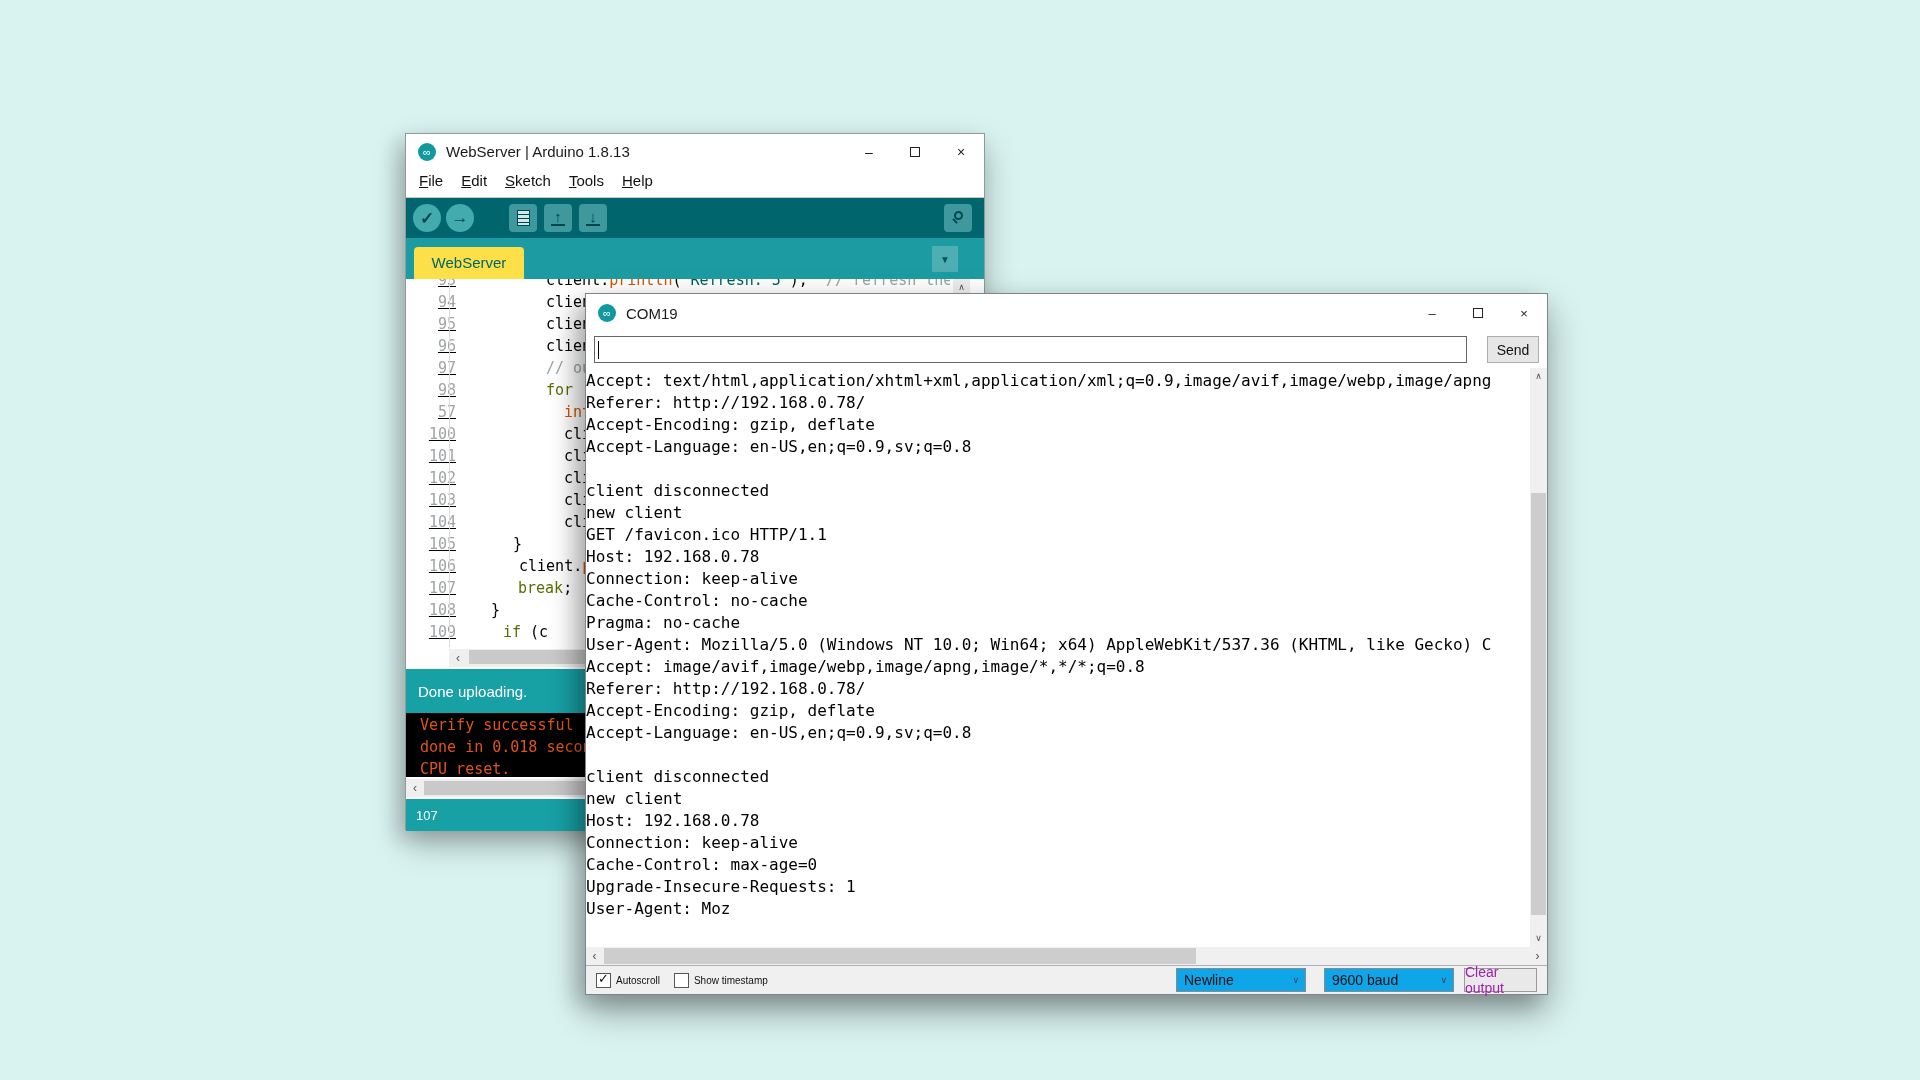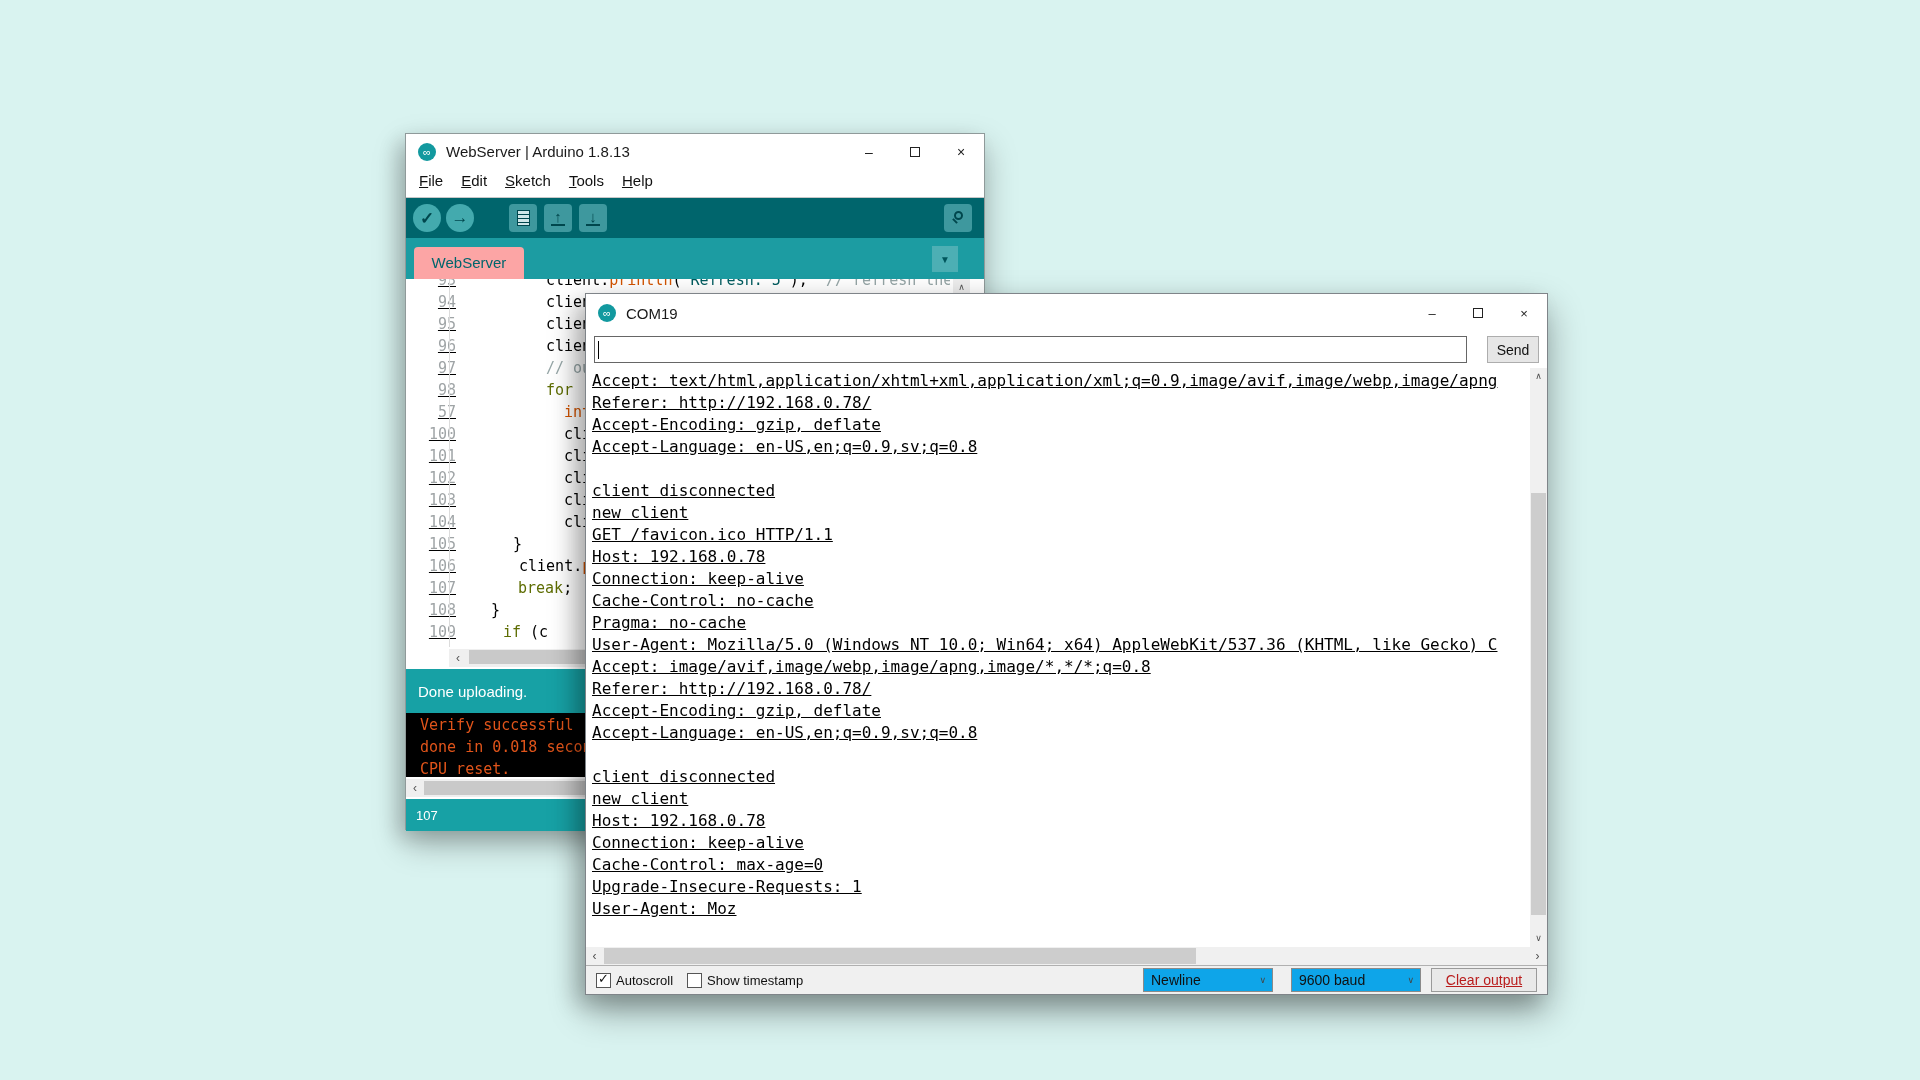--- a/index.html
+++ b/index.html
@@ -28,21 +28,21 @@
   .doc-glyph { width:13px; height:16px; background:#cfe7e8; border:1px solid #00474d;
     background-image:linear-gradient(#00474d 1px, transparent 1px); background-size:100% 4px; background-position:0 3px; }
   .arrow-tray { position:relative; width:16px; height:18px; }
   .arrow-tray .ar { position:absolute; left:0; right:0; top:-1px; text-align:center; font-size:15px; font-weight:bold; }
   .arrow-tray .tray { position:absolute; left:1px; right:1px; bottom:1px; height:2px; background:#00474d; }
   .tb-monitor { margin-left:auto; margin-right:12px; position:relative; }
   .mag { position:relative; width:16px; height:16px; }
   .mag .lens { position:absolute; left:4px; top:1px; width:9px; height:9px; border:2px solid #00474d; border-radius:50%; }
   .mag .handle { position:absolute; left:2px; top:10px; width:6px; height:2px; background:#00474d; transform:rotate(45deg); }
   .tabbar { height:41px; background:#1c9ca2; position:relative; flex:none; }
-  .tab-active { position:absolute; left:8px; top:9px; width:110px; height:32px; background:#fca5a5; border-radius:4px 4px 0 0; color:#00656c; font-size:15px; text-align:center; line-height:32px; }
+  .tab-active { position:absolute; left:8px; top:9px; width:110px; height:32px; background:#fde047; border-radius:4px 4px 0 0; color:#00656c; font-size:15px; text-align:center; line-height:32px; }
   .tab-dropdown { position:absolute; right:26px; top:8px; width:26px; height:26px; background:#4dafb4; color:#00565c; font-size:10px; display:flex; align-items:center; justify-content:center; }
 
   .editor { height:368px; position:relative; background:#fff; overflow:hidden; flex:none; }
   .gutter { position:absolute; left:13px; top:-8px; width:43px;text-decoration:underline; }
   .gutter .ln { height:22px; line-height:22px; text-align:right; padding-right:6px; color:#9fa4a6; font:15px "DejaVu Sans Mono", monospace; }
   .gutter-sep { position:absolute; left:43px; top:0; bottom:0; width:1px; background:#dcdcdc; }
   .code { position:absolute; left:50px; top:-8px; right:34px; overflow:hidden; }
   .code .cl { height:22px; line-height:22px; font:15px "DejaVu Sans Mono", monospace; white-space:pre; color:#000; }
   .tok-func { color:#d35400; } .tok-str { color:#005c5f; } .tok-cmt { color:#95a5a6; }
   .tok-kw  { color:#5e6d03; } .tok-type { color:#d35400; }
@@ -64,37 +64,37 @@
 
   
   #serial { left:585px; top:293px; width:963px; height:702px; border:1px solid #7f8489; box-shadow:0 16px 34px rgba(0,0,0,.33), -10px 10px 20px rgba(0,0,0,.18); }
   #serial .titlebar { height:38px; padding-left:12px; }
   #serial .win-btn { font-size:13px; }
   .input-row { height:36px; display:flex; align-items:flex-start; padding:4px 8px 0 8px; flex:none; }
   .serial-input { flex:1; height:27px; border:1px solid #666; background:#fff; position:relative; }
   .serial-input .caret { position:absolute; left:3px; top:4px; width:1px; height:18px; background:#000; }
   .send-btn { width:52px; height:27px; margin-left:20px; background:#e6e6e6; border:1px solid #adadad; font-size:14px; color:#111; display:flex; align-items:center; justify-content:center; }
   .output-wrap { flex:1; position:relative; overflow:hidden; }
-  .output-text { position:absolute; left:6px; top:3px; right:20px; overflow:hidden;text-decoration:underline; }
+  .output-text { position:absolute; left:0; top:3px; right:20px; overflow:hidden; }
   .output-text .ol { height:22px; line-height:22px; font:16px "DejaVu Sans Mono", monospace; color:#000; white-space:pre; }
   .vscroll { position:absolute; right:0; top:0; bottom:0; width:17px; background:#f0f0f0; }
   .vscroll .arr { position:absolute; left:0; right:0; height:17px; text-align:center; color:#505050; font-size:9px; line-height:17px; }
   .vscroll .arr.up { top:0; } .vscroll .arr.down { bottom:0; }
   .vscroll .thumb { position:absolute; left:1px; right:1px; top:125px; height:422px; background:#cdcdcd; }
   .hscroll { height:18px; background:#f0f0f0; position:relative; flex:none; }
   .hscroll .arr { position:absolute; top:0; bottom:0; width:17px; text-align:center; color:#505050; font-size:12px; line-height:18px; }
   .hscroll .arr.left { left:0; } .hscroll .arr.right { right:1px; }
   .hscroll .thumb { position:absolute; left:18px; top:1px; bottom:1px; width:592px; background:#cdcdcd; }
   .sm-bottom { height:29px; background:#f0f0f0; border-top:1px solid #b0b0b0; display:flex; align-items:center; padding:0 10px; flex:none; }
   .checkbox { width:15px; height:15px; background:#fff; border:1px solid #555; position:relative; flex:none; }
   .checkbox .chk { position:absolute; left:1px; top:-3px; font-size:13px; color:#111; }
-  .cb-label { font-size:13px; color:#111; margin:0 14px 0 5px;text-align:center; }
+  .cb-label { font-size:10px; color:#111; margin:0 14px 0 5px;text-align:center; }
   .combo { width:130px; height:24px; background:#0ea5e9; border:1px solid #8a8a8a; font-size:14px; color:#111; display:flex; align-items:center; padding-left:7px; position:relative; margin-left:18px; }
   .combo .chev { position:absolute; right:6px; font-size:9px; color:#444; }
-  .clear-btn { width:106px; height:24px; background:#e9e9e9; border:1px solid #9a9a9a; font-size:14px; color:#b91c1c; display:flex; align-items:center; justify-content:center; margin-left:10px;text-decoration:underline; }
+  .clear-btn { width:73px; height:24px; background:#e9e9e9; border:1px solid #9a9a9a; font-size:14px; color:#a21caf; display:flex; align-items:center; justify-content:center; margin-left:10px; }
   .spacer { flex:1; }
 </style>
 </head>
 <body>
 
 <div class="window" id="arduino">
   <div class="titlebar">
     <div class="app-icon">∞</div>
     <div class="title-text">WebServer | Arduino 1.8.13</div>
     <div class="win-controls">

